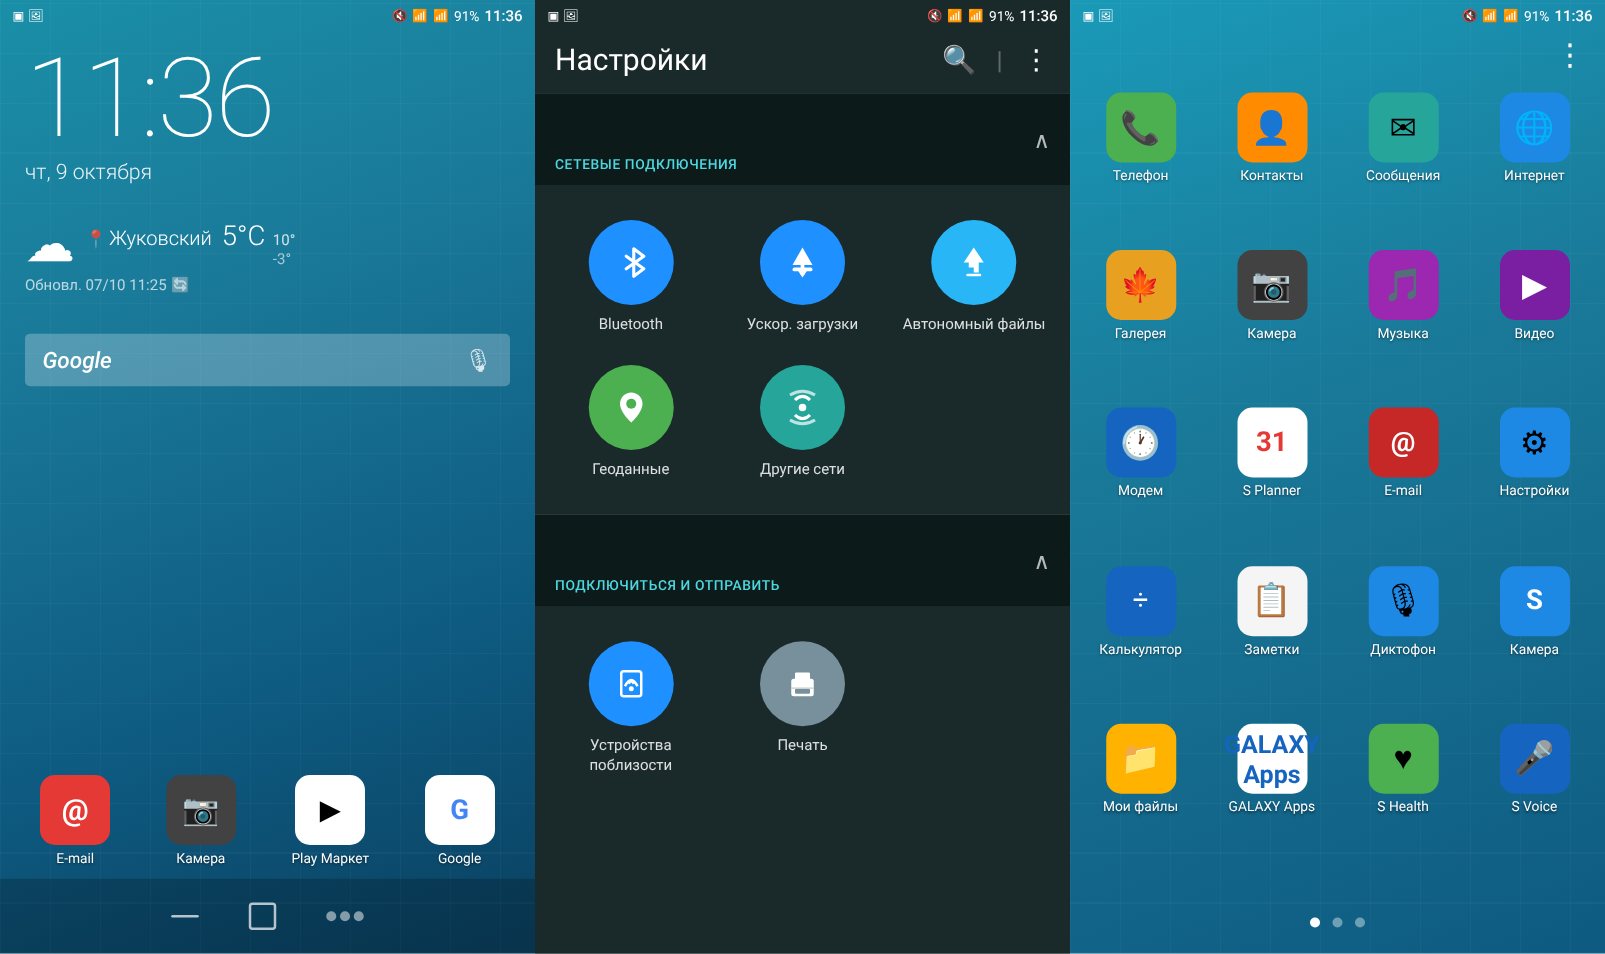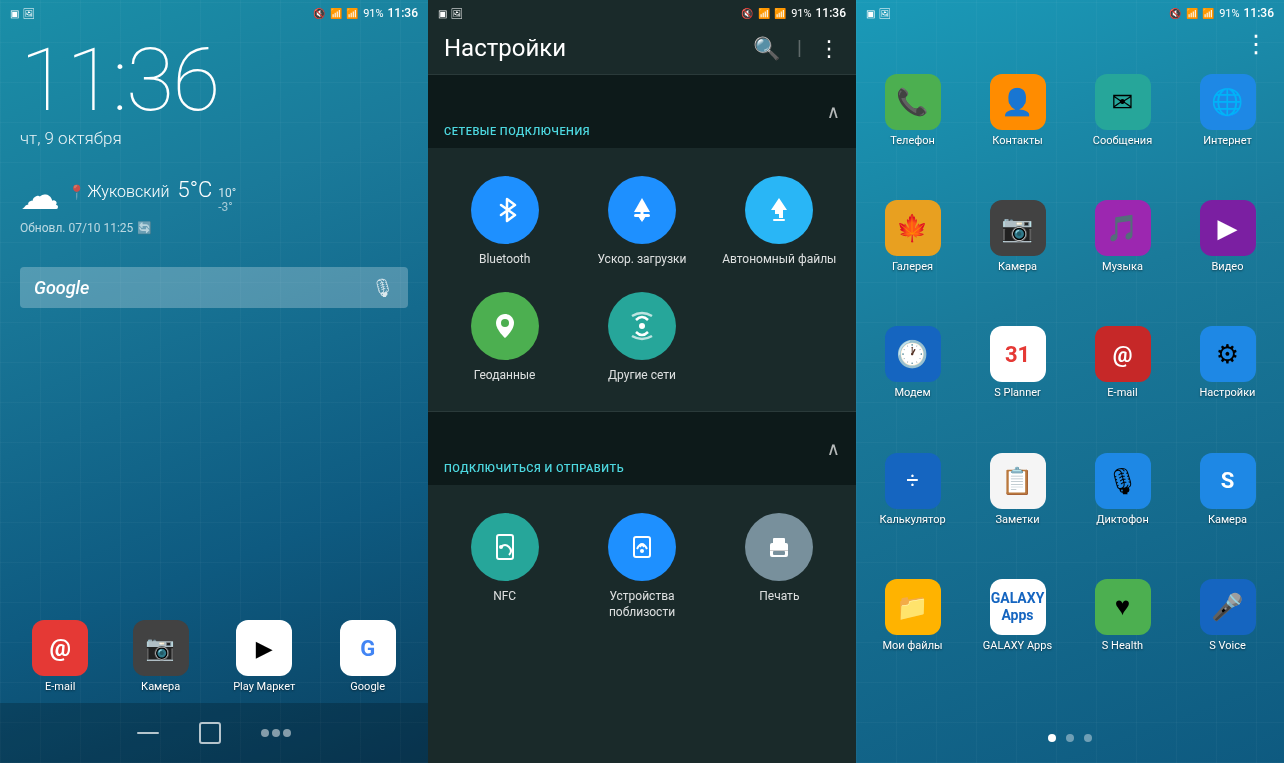--- a/index.html
+++ b/index.html
@@ -484,30 +484,20 @@
       </div>
     </div>
 
     <div class="settings-section-header">
       <span class="settings-section-title">ПОДКЛЮЧИТЬСЯ И ОТПРАВИТЬ</span>
       <span class="chevron-icon">∧</span>
     </div>
 
     <div class="settings-grid">
 
-      <div class="settings-item">
-        <div class="settings-circle circle-teal-nfc">
-          <svg width="36" height="36" viewBox="0 0 36 36" fill="none">
-            <rect x="10" y="6" width="16" height="24" rx="2" stroke="white" stroke-width="2"></rect>
-            <path d="M14 18 Q18 14 22 18 Q26 22 22 26" stroke="white" stroke-width="2" fill="none"></path>
-            <circle cx="14" cy="18" r="2" fill="white"></circle>
-          </svg>
-        </div>
-        <span class="settings-item-label">NFC</span>
-      </div>
 
       <div class="settings-item">
         <div class="settings-circle circle-teal-nearby">
           <svg width="36" height="36" viewBox="0 0 36 36" fill="none">
             <rect x="10" y="8" width="16" height="20" rx="2" stroke="white" stroke-width="2"></rect>
             <path d="M16 18 Q18 14 20 18" stroke="white" stroke-width="2" fill="none"></path>
             <path d="M13 20 Q18 10 23 20" stroke="white" stroke-width="2" fill="none"></path>
             <circle cx="18" cy="22" r="2" fill="white"></circle>
           </svg>
         </div>
@@ -652,21 +642,21 @@
     </div>
 
     <div class="app-icon-item">
       <div class="app-icon-square" style="background:#ffb300;">
         <span style="font-size:26px;">📁</span>
       </div>
       <span class="app-icon-label">Мои файлы</span>
     </div>
     <div class="app-icon-item">
       <div class="app-icon-square" style="background:white;">
-        <span style="font-size:14px;color:#1565c0;font-weight:bold;text-align:center;line-height:1.2;">GALAXY<br>Apps</span>
+        <span style="font-size:20px;color:#1565c0;font-weight:bold;text-align:center;line-height:1.2;">GALAXY<br>Apps</span>
       </div>
       <span class="app-icon-label">GALAXY Apps</span>
     </div>
     <div class="app-icon-item">
       <div class="app-icon-square" style="background:#4caf50;">
         <span style="font-size:26px;">♥</span>
       </div>
       <span class="app-icon-label">S Health</span>
     </div>
     <div class="app-icon-item">

